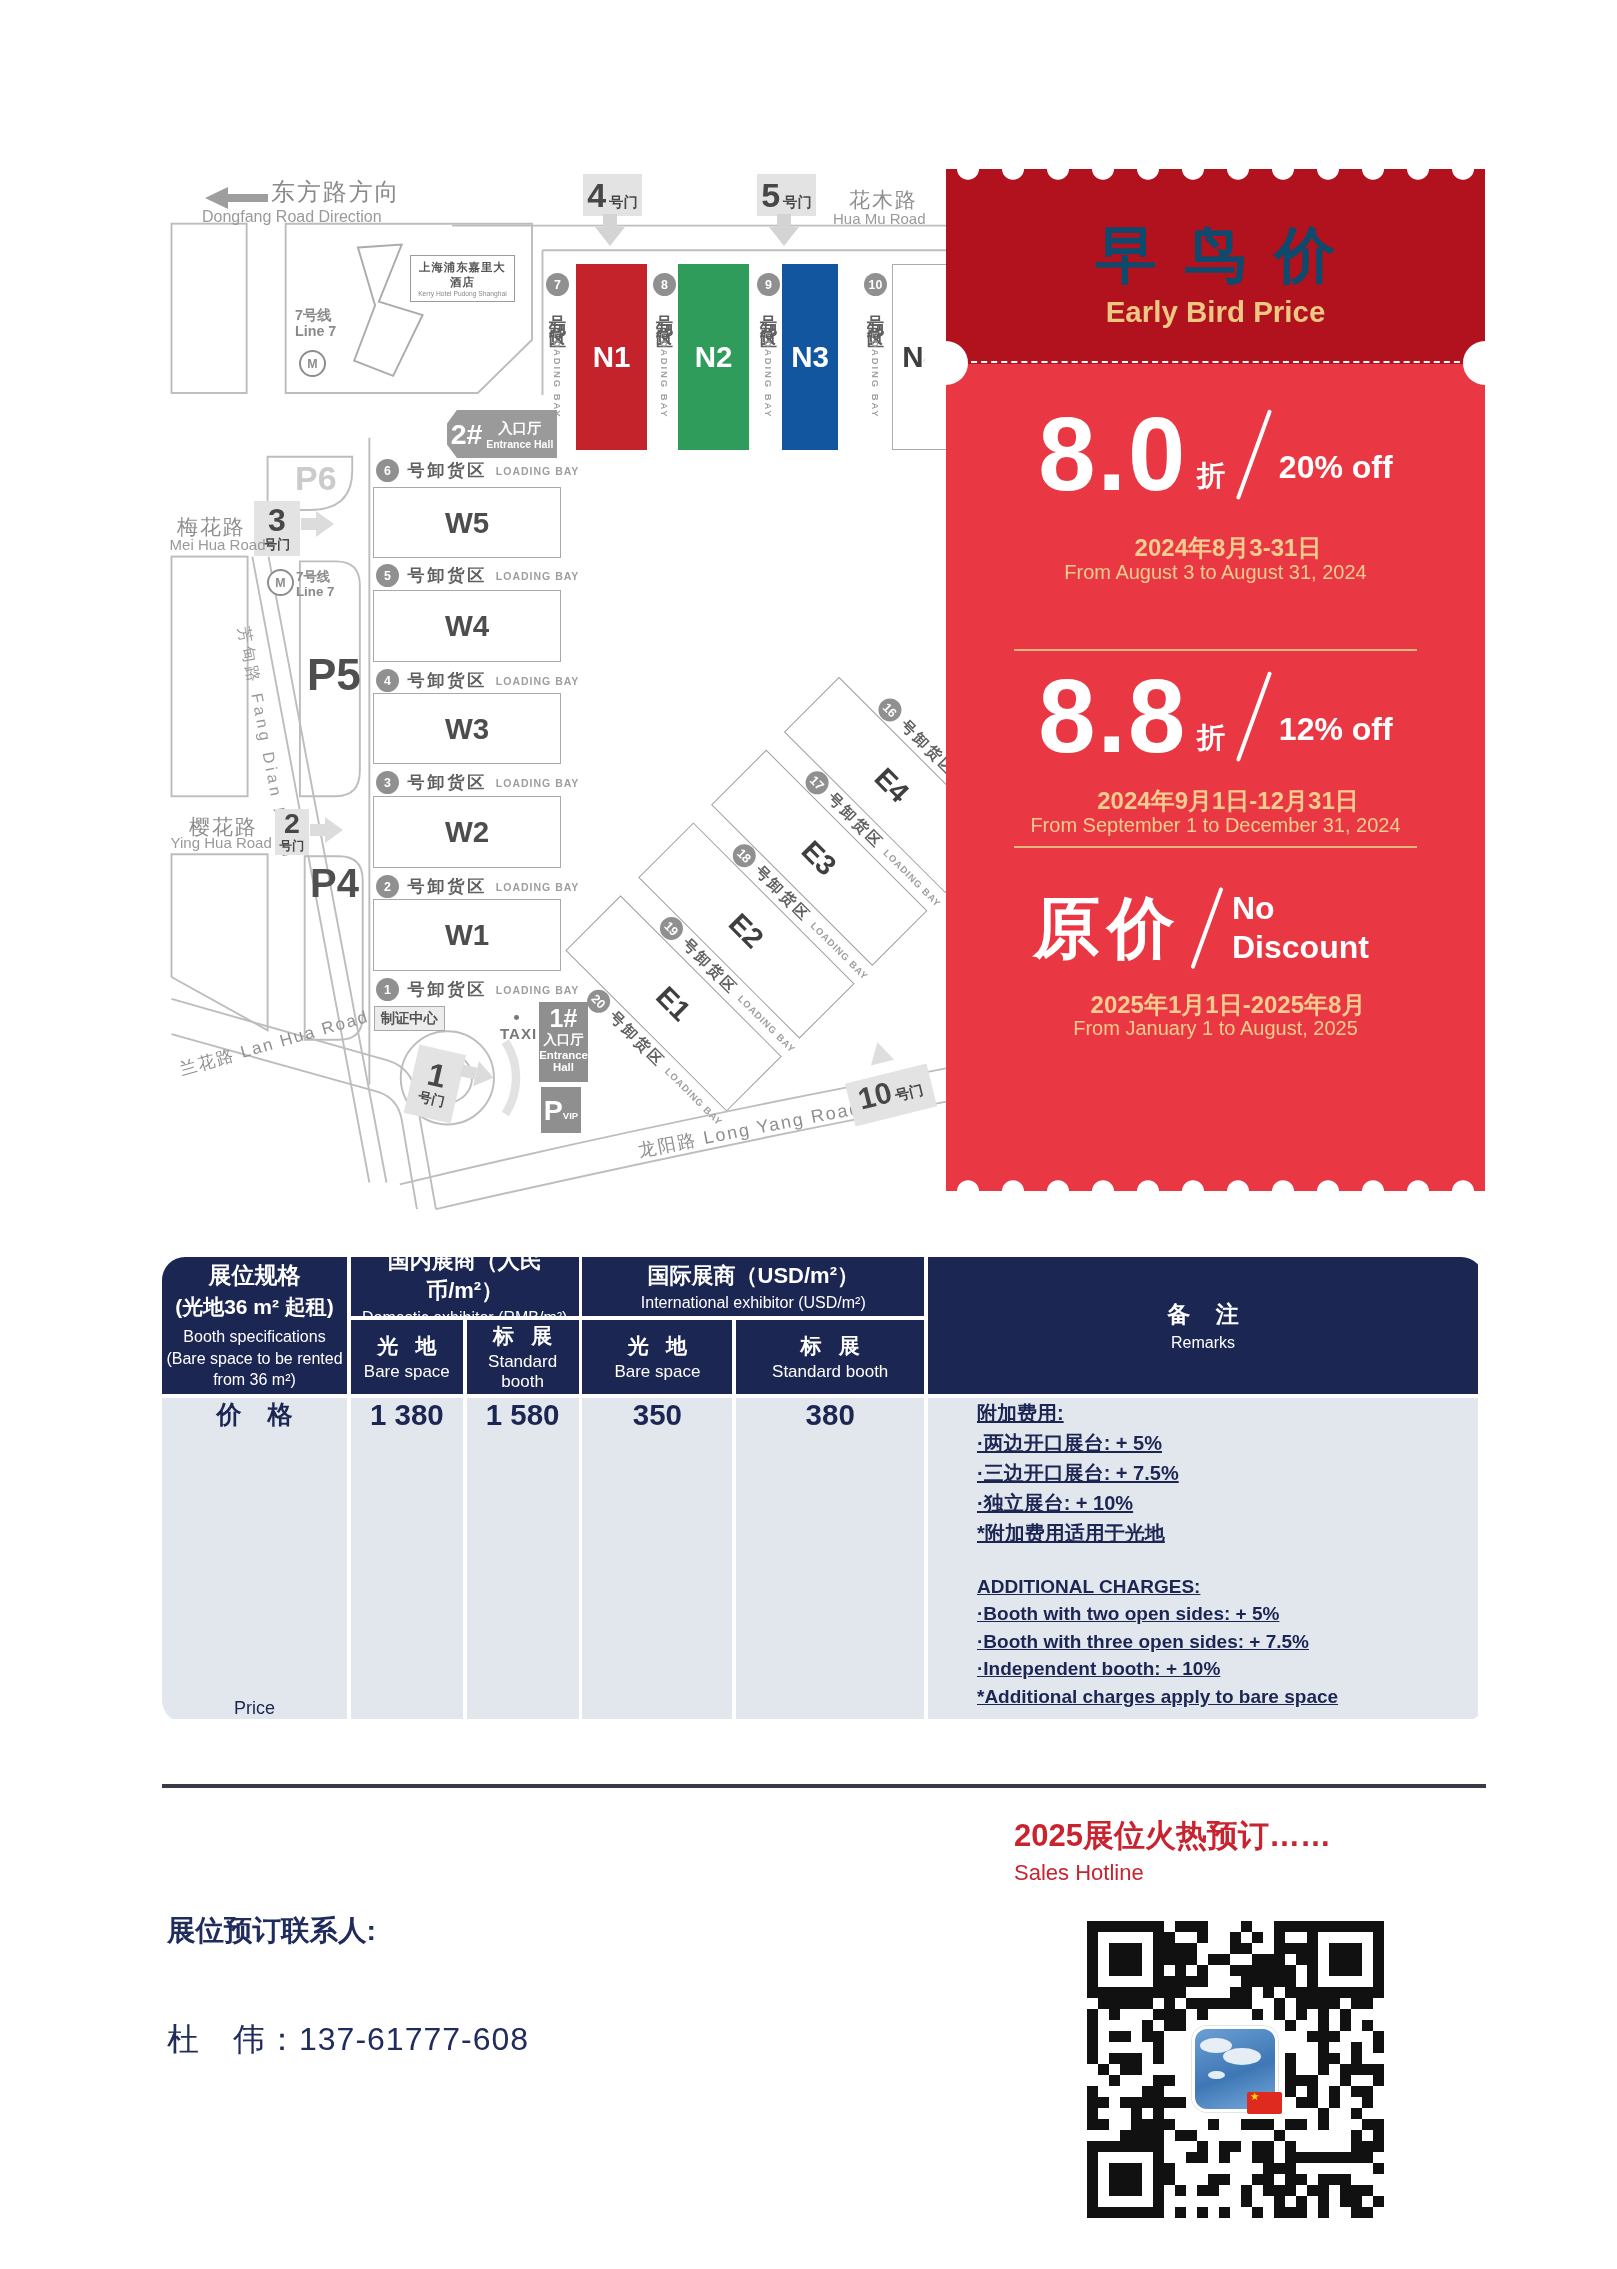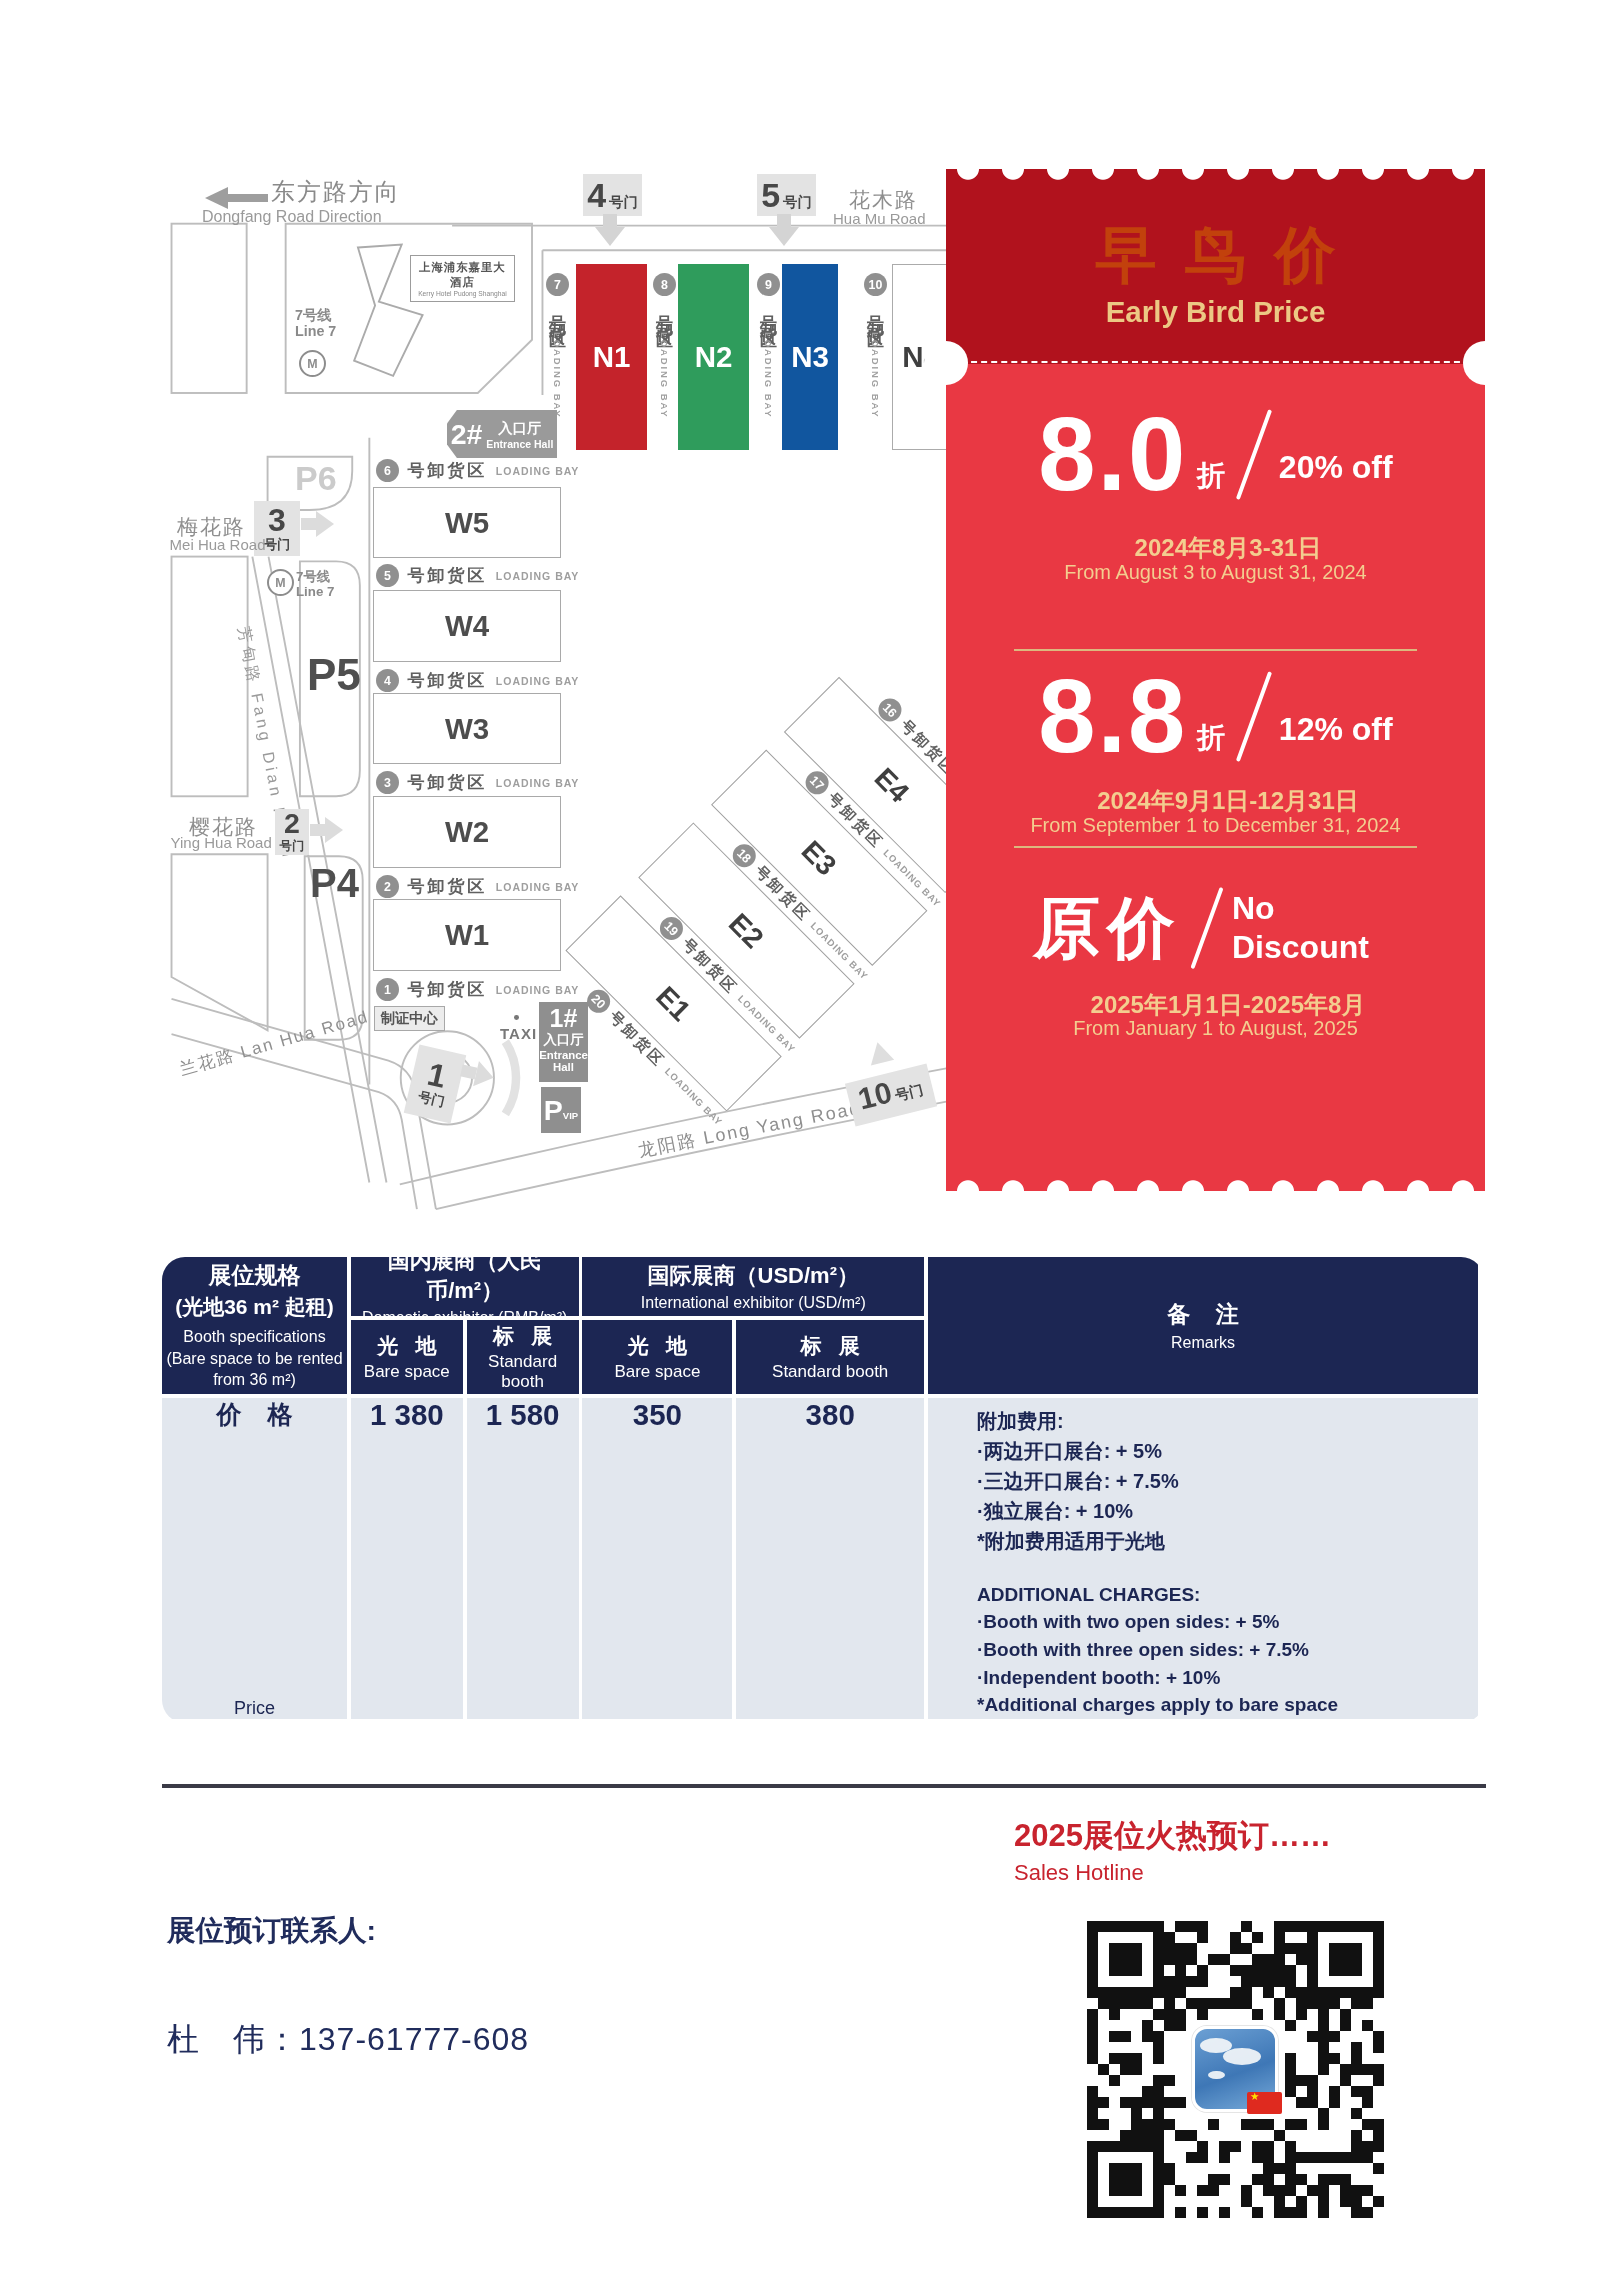--- a/index.html
+++ b/index.html
@@ -62,21 +62,21 @@
   .c-head{position:absolute;left:0;top:0;right:0;height:195px;background:#b1121d;}
   .c-body{position:absolute;left:0;top:195px;right:0;bottom:0;background:#e93843;}
   .scallop-top{position:absolute;left:0;top:0;right:0;height:14.3px;
      background-image:radial-gradient(circle 11.4px at 22px 0px,#fff 10.5px,rgba(255,255,255,0) 11.4px);
      background-size:45px 14.3px;background-repeat:repeat-x;}
   .scallop-bot{position:absolute;left:0;bottom:0;right:0;height:14.3px;
      background-image:radial-gradient(circle 11.4px at 22px 14.3px,#fff 10.5px,rgba(255,255,255,0) 11.4px);
      background-size:45px 14.3px;background-repeat:repeat-x;}
   .c-dash{position:absolute;left:15px;right:15px;top:192px;border-top:2.9px dashed #fff;}
   .notch{position:absolute;width:44px;height:44px;border-radius:50%;background:#fff;top:172px;}
-  .c-title{position:absolute;left:0;right:0;top:46px;text-align:center;color:#c2410c;
+  .c-title{position:absolute;left:0;right:0;top:46px;text-align:center;color:#0c4a6e;
            font-size:61px;font-weight:600;letter-spacing:28.5px;text-indent:28.5px;}
   .c-sub{position:absolute;left:0;right:0;top:126px;text-align:center;color:#ecc884;font-size:29.5px;font-weight:600;}
   .tier-row{position:absolute;left:0;right:0;display:flex;align-items:center;justify-content:center;color:#fff;}
   .t-big{font-size:103px;font-weight:bold;line-height:1;letter-spacing:1.9px;}
   .t-big-cn{font-size:67px;font-weight:bold;line-height:1;letter-spacing:7.6px;}
   .t-unit{font-size:28.5px;font-weight:bold;margin:44px 3.8px 0 9.5px;}
   .t-slash{width:3.8px;height:95px;background:#fff;transform:rotate(20deg);margin:0 23px;border-radius:1.9px;}
   .t-off{font-size:32px;font-weight:bold;margin-top:27px;white-space:nowrap;}
   .t-off2{font-size:32px;font-weight:bold;line-height:1.2;width:166px;}
   .t-date-cn{position:absolute;left:0;right:0;text-align:center;color:#f3cd8f;font-size:24px;font-weight:600;margin-left:25px;}
@@ -96,21 +96,21 @@
   .sect-cn{font-size:22px;font-weight:bold;}
   .sect-en{font-size:16px;margin-top:2.9px;}
   .sub-cn{font-size:21px;font-weight:bold;letter-spacing:5.7px;text-indent:5.7px;}
   .sub-en{font-size:17px;margin-top:1.9px;}
   .rem-head{grid-column:6;grid-row:1/3;}
   .rem-cn{font-size:23px;font-weight:bold;letter-spacing:9.5px;text-indent:9.5px;}
   .rem-en{font-size:16px;margin-top:3.8px;}
   .rowlab-cn{font-size:25px;font-weight:bold;letter-spacing:9.5px;text-indent:9.5px;}
   .rowlab-en{font-size:18px;margin-top:3px;}
   .pval{font-size:29.5px;font-weight:bold;}
-  .rem-body{align-items:flex-start;justify-content:flex-end;padding-left:49px;padding-right:11px;text-align:left;}
+  .rem-body{align-items:flex-start;justify-content:flex-start;padding-left:49px;padding-right:11px;text-align:left;text-decoration:underline;}
   .rem-body .cnl{font-size:20px;font-weight:bold;line-height:1.5;}
   .rem-body .enl{font-size:19px;font-weight:600;line-height:1.45;}
   .rem-body .gap{height:25px;}
 
   
   .rule{position:absolute;left:162px;top:1784px;width:1324px;height:3.8px;background:#3a3a46;}
   .hot-cn{position:absolute;left:1014px;top:1815px;font-size:31px;font-weight:bold;color:#c8232e;}
   .hot-en{position:absolute;left:1014px;top:1860px;font-size:22px;color:#c8232e;}
   .contact-lab{position:absolute;left:167px;top:1912px;font-size:28.5px;font-weight:bold;color:#202c5c;}
   .contact-ph{position:absolute;left:167px;top:2018px;font-size:32px;color:#202c5c;letter-spacing:1px;}

